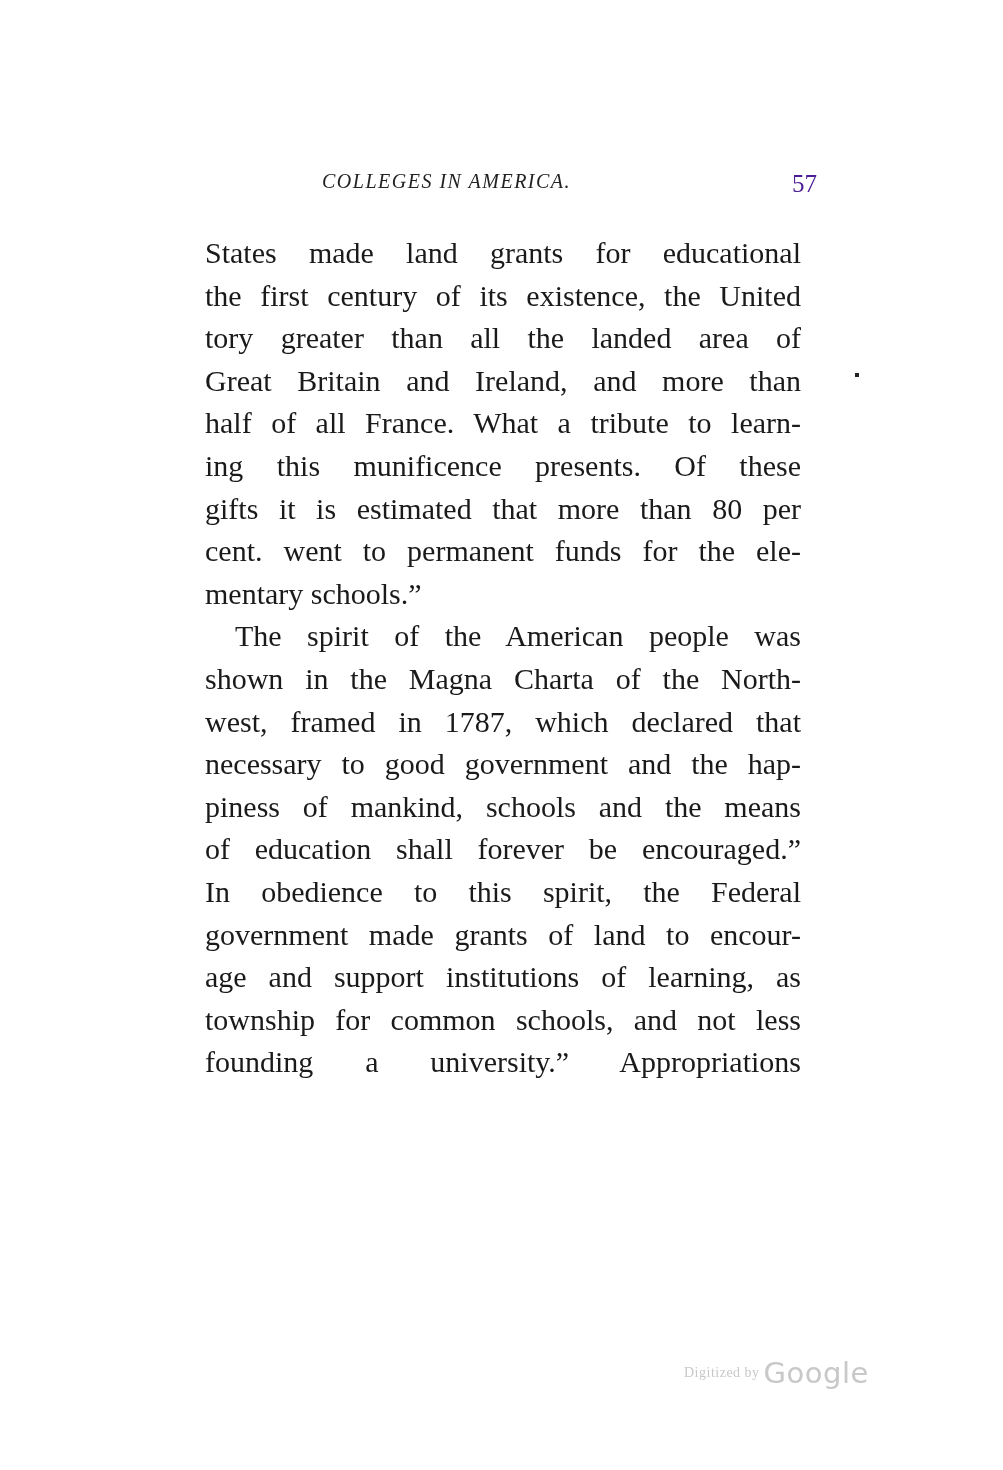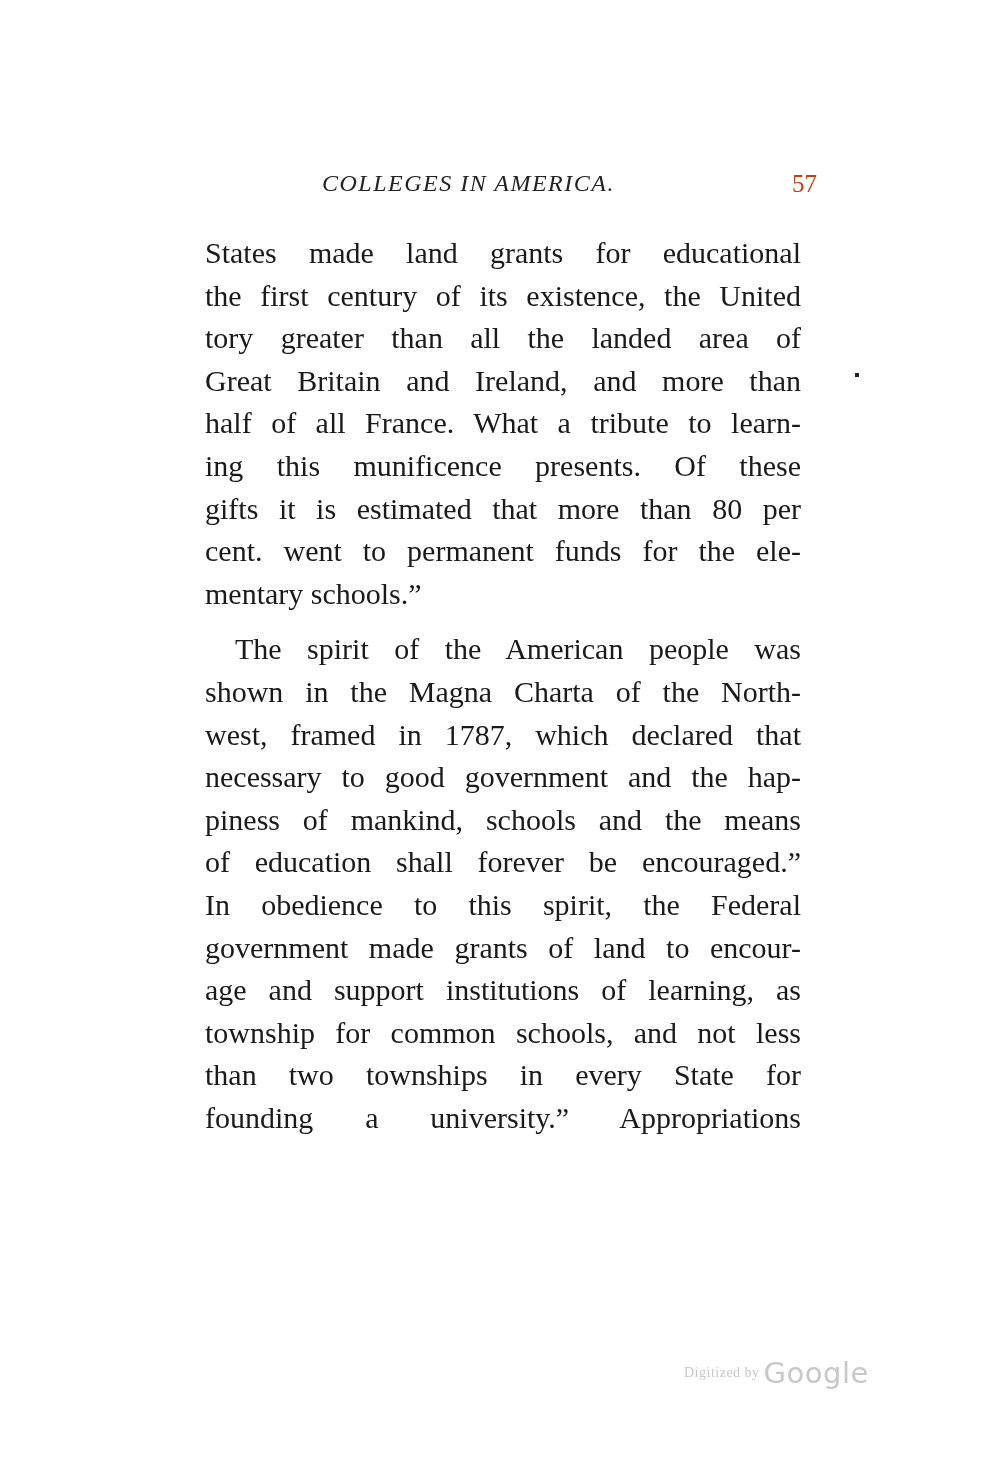--- a/index.html
+++ b/index.html
@@ -26,30 +26,30 @@
       top: 170px;
       left: 322px;
       width: 500px;
       height: 40px;
     }
     .running-title {
       position: absolute;
       left: 0;
       top: 0;
       font-style: italic;
-      font-size: 24px;
+      font-size: 20px;
       letter-spacing: 1.5px;
       color: #222;
     }
     .page-number {
       position: absolute;
       left: 470px;
       top: 0;
       font-size: 25px;
-      color: #c2410c;
+      color: #4c1d95;
     }
     .body-text {
       position: absolute;
       left: 205px;
       top: 232px;
       width: 596px;
     }
     .line {
       display: block;
       height: 42.6px;
@@ -58,21 +58,20 @@
       text-align: justify;
       text-align-last: justify;
       white-space: nowrap;
       overflow: visible;
     }
     .line.last {
       text-align-last: left;
     }
     .line.indent {
       padding-left: 30px;
-      margin-top: 13px;
     }
     .stray-mark {
       position: absolute;
       left: 855px;
       top: 373px;
       width: 4px;
       height: 4px;
       background: #222;
     }
     .watermark {
@@ -119,21 +118,20 @@
     <span class="line indent">The spirit of the American people was</span>
     <span class="line">shown in the Magna Charta of the North-</span>
     <span class="line">west, framed in 1787, which declared that</span>
     <span class="line">necessary to good government and the hap-</span>
     <span class="line">piness of mankind, schools and the means</span>
     <span class="line">of education shall forever be encouraged.”</span>
     <span class="line">In obedience to this spirit, the Federal</span>
     <span class="line">government made grants of land to encour-</span>
     <span class="line">age and support institutions of learning, as</span>
     <span class="line">township for common schools, and not less</span>
-    <span class="line">than two townships in every State for</span>
     <span class="line">founding a university.”  Appropriations</span>
   </div>
 
   <div class="stray-mark"></div>
 
   <div class="watermark">
     <span class="small">Digitized by</span>
     <span class="brand">Google</span>
   </div>
 

